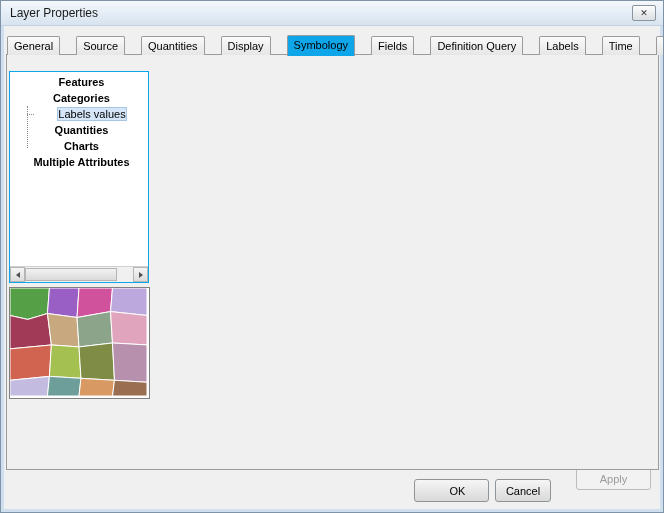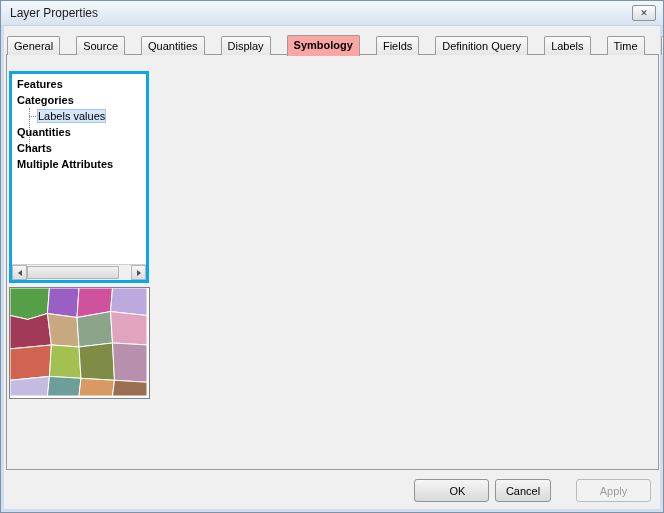--- a/index.html
+++ b/index.html
@@ -13,28 +13,28 @@
   .title { position:absolute; left:9px; top:5px; font-size:12px; color:#1A1A1A; }
   .close-btn { position:absolute; right:7px; top:4px; width:24px; height:16px;
                border:1px solid #8A949C; border-radius:2px;
                background:linear-gradient(#FDFDFD,#DADFE3); text-align:center;
                font-size:9px; line-height:14px; color:#333; padding:0; cursor:default; }
   
   .tabs { position:absolute; left:6px; top:33px; display:flex; align-items:flex-end; height:21px; z-index:3; }
   .tab { height:19px; line-height:18px; padding:0 6px; box-sizing:border-box;
          border:1px solid #9B9B9B; border-bottom:none; border-radius:2px 2px 0 0;
          background:linear-gradient(#FAFAFA,#E6E6E6); margin-right:16px; white-space:nowrap; }
-  .tab.active { height:21px; margin-bottom:-1px; background:#fca5a5; z-index:4; position:relative;font-weight:bold; }
+  .tab.active { height:21px; margin-bottom:-1px; background:#0ea5e9; z-index:4; position:relative; }
   
   .page { position:absolute; left:5px; top:53px; width:653px; height:416px;
           border:1px solid #9B9B9B; box-sizing:border-box; background:#F0F0F0; z-index:1; }
   .show-label { position:absolute; left:9px; top:57px; }
   
   .tree { position:absolute; left:8px; top:70px; width:140px; height:212px; box-sizing:border-box;
-          background:#FFFFFF; border:3px solid #0ea5e9; overflow:hidden; z-index:2; }
+          background:#FFFFFF; border:1px solid #0ea5e9; overflow:hidden; z-index:2;text-align:center; }
   .tree-inner { position:relative; padding-top:2px; }
   .tree-item { height:16px; line-height:16px; padding-left:5px; white-space:nowrap; position:relative; }
   .tree-item.bold { font-weight:bold; }
   .tree-item.child { padding-left:26px; }
   .tree-item.child::before { content:""; position:absolute; left:17px; top:8px; width:7px;
                              border-top:1px dotted #8A8A8A; }
   .tree-connector { position:absolute; left:17px; top:34px; height:42px; border-left:1px dotted #8A8A8A; }
   .tree-item.selected span.lbl { background:#D4E6F8; outline:1px solid #A6C6E4; }
   .hscroll { position:absolute; left:0; right:0; bottom:0; height:15px; background:#F0F0F0;
              border-top:1px solid #D0D0D0; display:flex; }
@@ -93,21 +93,21 @@
   
   .b-addall { left:151px; top:346px; width:87px; height:22px; }
   .b-addvals { left:241px; top:346px; width:87px; height:22px; }
   .b-remove { left:331px; top:346px; width:70px; height:22px; }
   .b-removeall { left:405px; top:346px; width:77px; height:22px; }
   .b-advanced { left:486px; top:346px; width:85px; height:22px; }
   .b-advanced .tri-down { margin-left:8px; }
   
   .b-ok { left:413px; top:478px; width:75px; height:23px;padding-left:12px; }
   .b-cancel { left:494px; top:478px; width:56px; height:23px; }
-  .b-apply { left:575px; top:478px; width:75px; height:23px; }
+  .b-apply { left:575px; top:466px; width:75px; height:23px; }
 </style>
 </head>
 <body>
 
 <div class="dialog">
 
   <div class="titlebar">
     <span class="title">Layer Properties</span>
     <button class="close-btn"><span>✕</span></button>
   </div>

